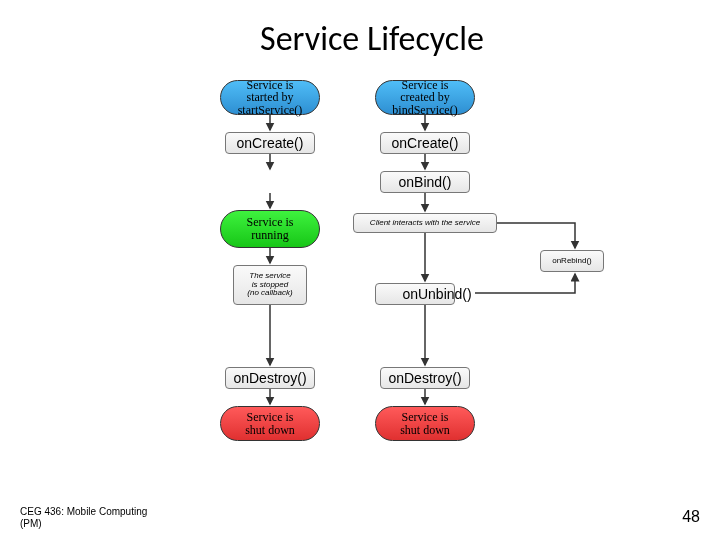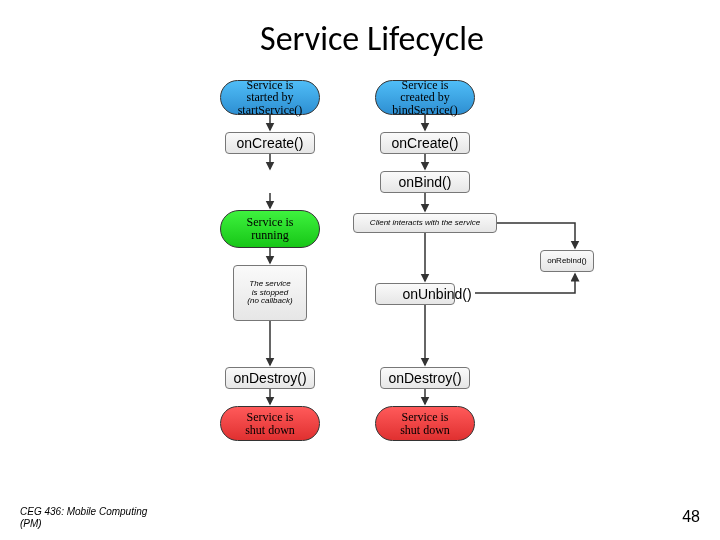--- a/index.html
+++ b/index.html
@@ -21,21 +21,20 @@
     font-size: 34px;
     color: #000;
   }
   .footer-left {
     position: absolute;
     bottom: 10px;
     left: 20px;
     font-size: 10px;
     color: #000;
     line-height: 1.2;
-    font-style: italic;
   }
   .footer-right {
     position: absolute;
     bottom: 14px;
     right: 20px;
     font-size: 16px;
     color: #000;
   }
   .diagram {
     position: absolute;
@@ -101,31 +100,31 @@
 
     <path d="M 497 148 L 575 148 L 575 173" fill="none" stroke="#333" stroke-width="1.5" marker-end="url(#ah)"></path>
 
     <path d="M 475 218 L 575 218 L 575 199" fill="none" stroke="#333" stroke-width="1.5" marker-end="url(#ah)"></path>
   </svg>
 
   
   <div class="node pill blue" style="left:220px; top:5px;  width:100px; height:35px;">Service is<br>started by<br>startService()</div>
   <div class="node box" style="left:225px; top:57px; width:90px;  height:22px;">onCreate()</div>
   <div class="node pill green" style="left:220px; top:135px;width:100px; height:38px;">Service is<br>running</div>
-  <div class="node box italic small" style="left:233px; top:190px;width:74px;  height:56px;">The service<br>is stopped<br>(no callback)</div>
+  <div class="node box italic small" style="left:233px; top:190px;width:74px;  height:40px;">The service<br>is stopped<br>(no callback)</div>
   <div class="node box" style="left:225px; top:292px;width:90px;  height:22px;">onDestroy()</div>
   <div class="node pill red" style="left:220px; top:331px;width:100px; height:35px;">Service is<br>shut down</div>
 
   
   <div class="node pill blue" style="left:375px; top:5px;  width:100px; height:35px;">Service is<br>created by<br>bindService()</div>
   <div class="node box" style="left:380px; top:57px; width:90px;  height:22px;">onCreate()</div>
   <div class="node box" style="left:380px; top:96px; width:90px;  height:22px;">onBind()</div>
   <div class="node box italic small" style="left:353px; top:138px;width:144px; height:20px;">Client interacts with the service</div>
   <div class="node box" style="left:375px; top:208px;width:80px; height:22px;padding-left:44px;">onUnbind()</div>
-  <div class="node box small" style="left:540px; top:175px;width:54px;  height:22px;">onRebind()</div>
+  <div class="node box small" style="left:540px; top:175px;width:64px;  height:22px;">onRebind()</div>
   <div class="node box" style="left:380px; top:292px;width:90px;  height:22px;">onDestroy()</div>
   <div class="node pill red" style="left:375px; top:331px;width:100px; height:35px;">Service is<br>shut down</div>
 </div>
 
 <div class="footer-left">
   <span>CEG 436: Mobile Computing</span><br>
   <span>(PM)</span>
 </div>
 <div class="footer-right">48</div>
 

